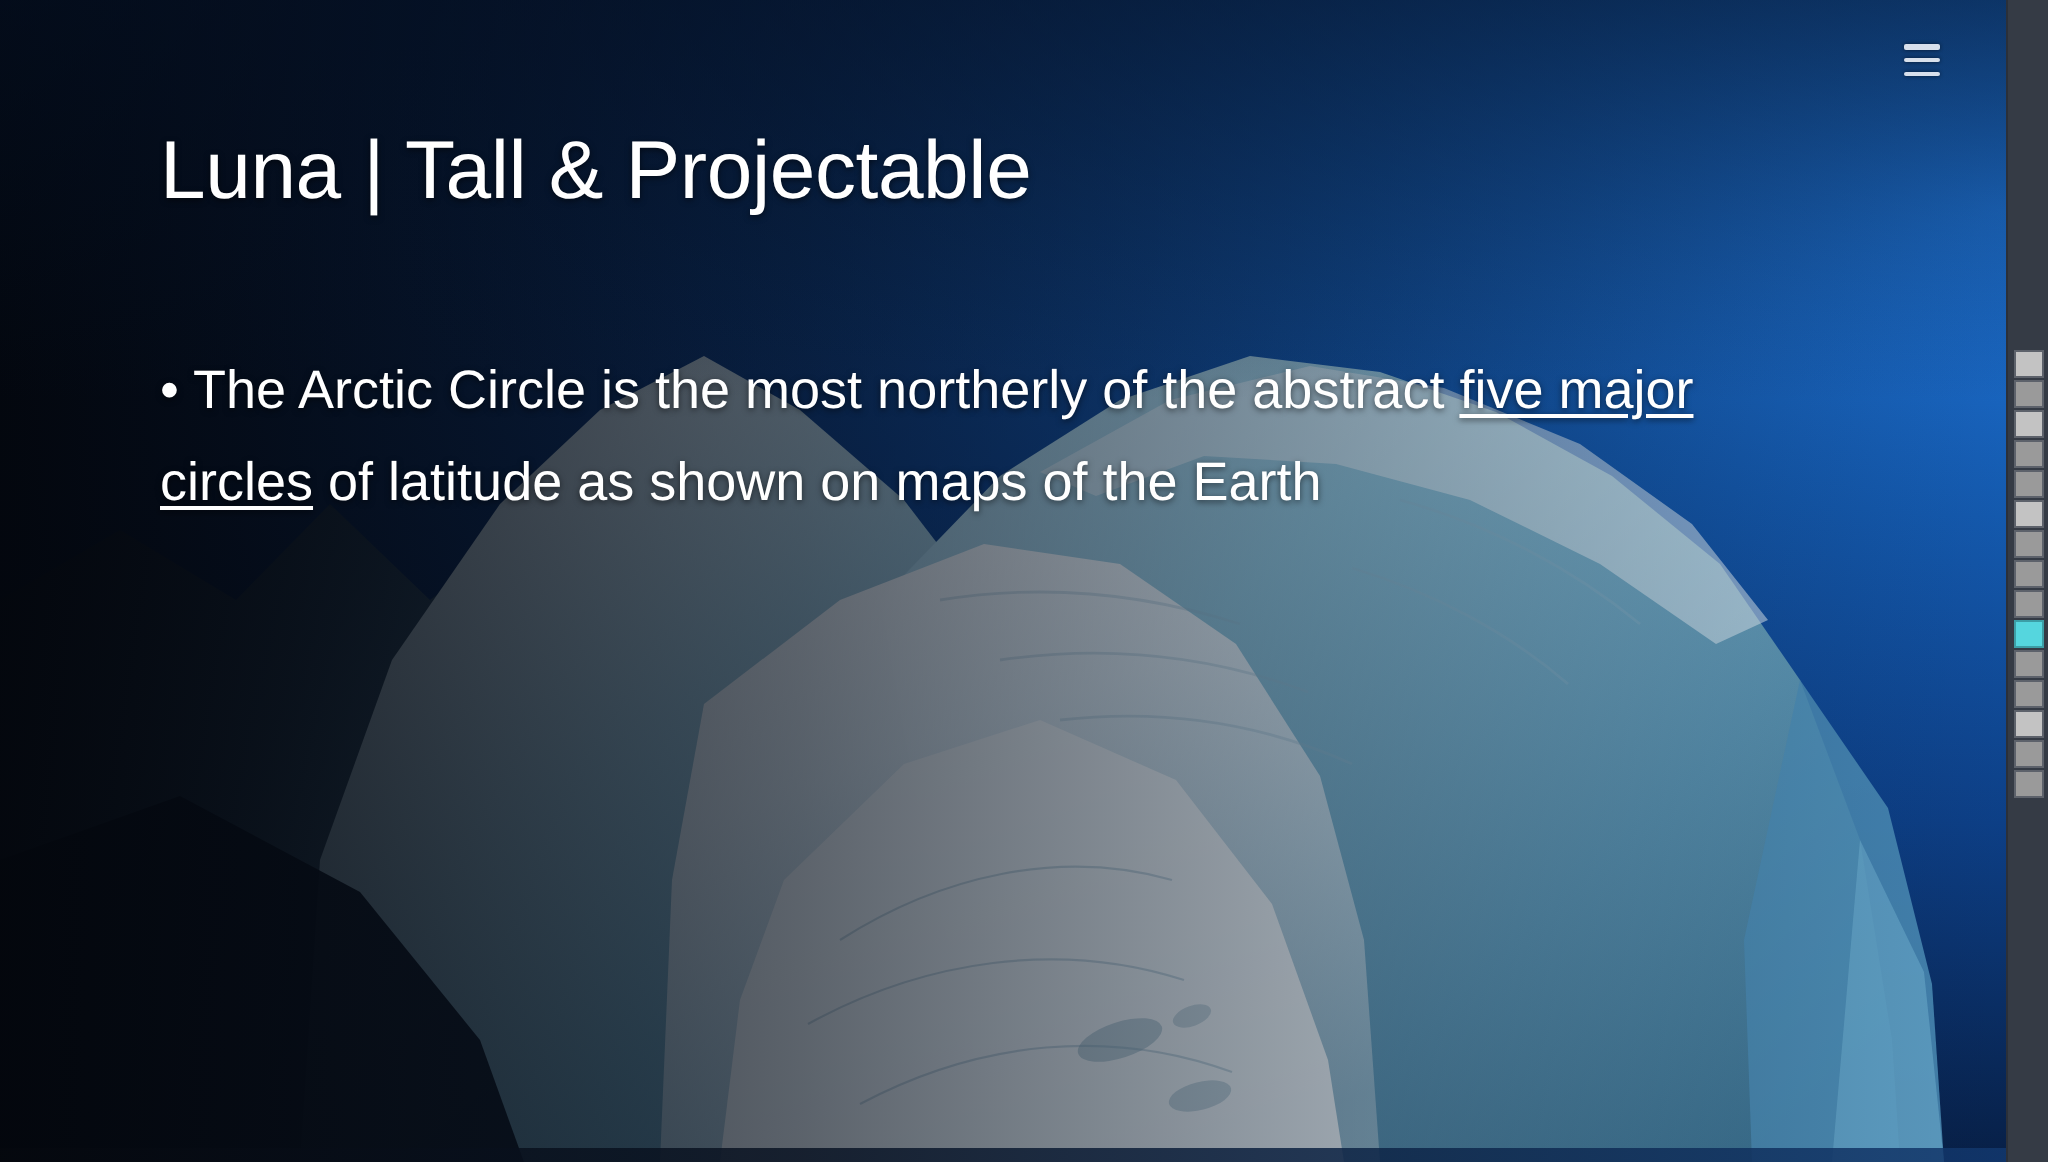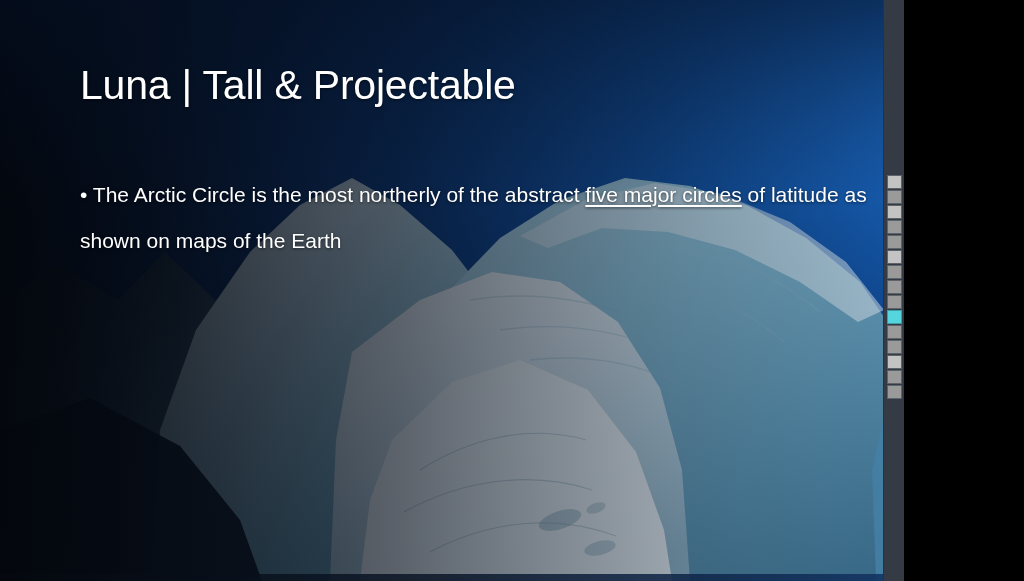--- a/index.html
+++ b/index.html
@@ -1,20 +1,20 @@
 <!DOCTYPE html>
 <html><head>
 <meta charset="utf-8">
 <title>Slide Viewer</title>
 <style>
   * { margin:0; padding:0; box-sizing:border-box; }
   html,body { width:1024px; height:581px; overflow:hidden; background:#000; }
   body { font-family:"Liberation Sans", sans-serif; }
 
-  #app { position:relative; width:904px; height:581px; overflow:hidden; }
+  #app { position:relative; width:1024px; height:581px; overflow:hidden; }
 
   
   #slide-stage{
     position:absolute; left:0; top:0; width:1003px; height:581px;
     overflow:hidden; background:#05080f;
   }
   
   #slide-bg{
     position:absolute; inset:0;
     background:
@@ -31,21 +31,21 @@
 
   #slide-title{
     position:absolute; left:80px; top:62px;
     font-size:41px; font-weight:400; letter-spacing:-.2px;
     color:#ffffff; line-height:1.15; white-space:nowrap;
     text-shadow:0 1px 3px rgba(0,0,0,.55);
   }
 
   #slide-body{
     position:absolute; left:80px; top:172px; width:790px;
-    color:#ffffff; font-size:21px; line-height:46px; font-weight:400;
+    color:#ffffff; font-size:27px; line-height:46px; font-weight:400;
     text-shadow:0 1px 3px rgba(0,0,0,.55);
   }
   .bullet-para{ margin:0 0 46px 0; }
   .bullet-para:last-child{ margin-bottom:0; }
   .bullet-para u, .link-phrase{
     text-decoration:underline; text-underline-offset:3px;
     text-decoration-thickness:1.5px; color:#ffffff;
   }
 
   

